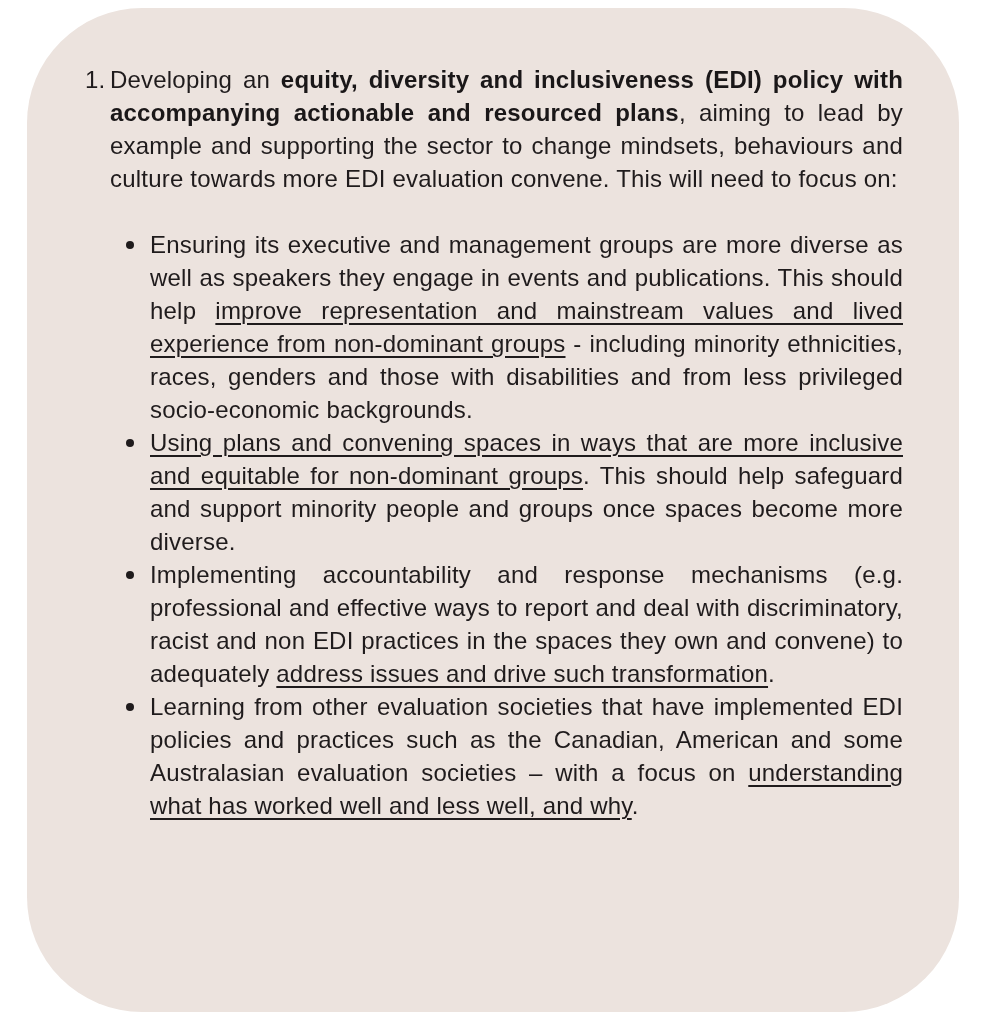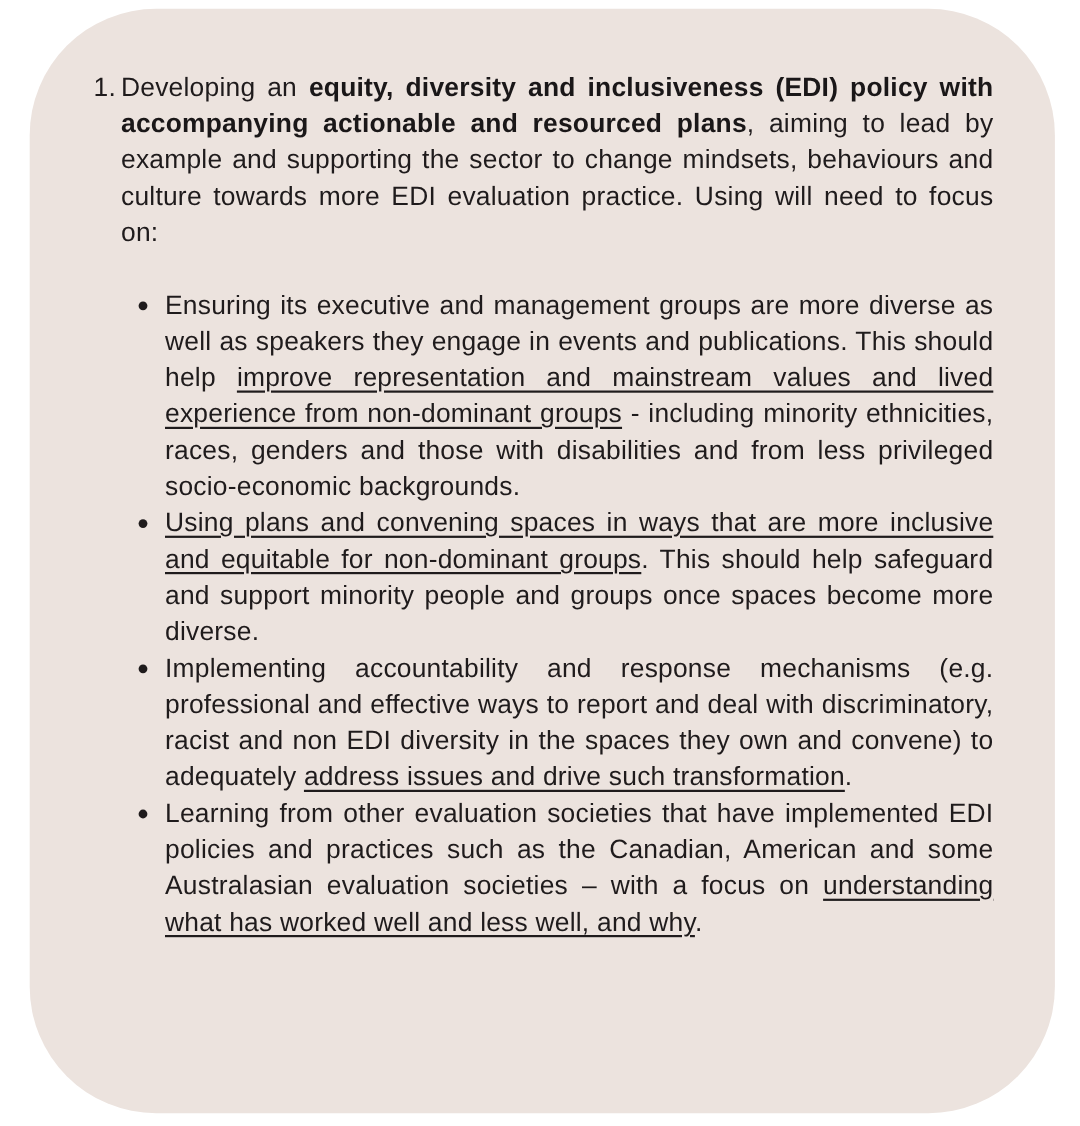--- a/index.html
+++ b/index.html
@@ -83,29 +83,29 @@
 </style>
 </head>
 <body>
 
 <div class="page">
   <div class="card">
     <div class="numbered-item">
       <span class="num">1.</span>
       <div class="body">
 
-        <p class="intro"><span>Developing an </span><strong>equity, diversity and inclusiveness (EDI) policy with accompanying actionable and resourced plans</strong><span>, aiming to lead by example and supporting the sector to change mindsets, behaviours and culture towards more EDI evaluation practice. Using will need to focus on:</span></p>
+        <p class="intro"><span>Developing an </span><strong>equity, diversity and inclusiveness (EDI) policy with accompanying actionable and resourced plans</strong><span>, aiming to lead by example and supporting the sector to change mindsets, behaviours and culture towards more EDI evaluation convene. This will need to focus on:</span></p>
 
         <ul class="bullets">
 
           <li><span class="dot"></span><span>Ensuring its executive and management groups are more diverse as well as speakers they engage in events and publications. This should help </span><span class="u">improve representation and mainstream values and lived experience from non-dominant groups</span><span> - including minority ethnicities, races, genders and those with disabilities and from less privileged socio-economic backgrounds.</span></li>
 
           <li><span class="dot"></span><span></span><span class="u">Using plans and convening spaces in ways that are more inclusive and equitable for non-dominant groups</span><span>. This should help safeguard and support minority people and groups once spaces become more diverse.</span></li>
 
-          <li><span class="dot"></span><span>Implementing accountability and response mechanisms (e.g. professional and effective ways to report and deal with discriminatory, racist and non EDI diversity in the spaces they own and convene) to adequately </span><span class="u">address issues and drive such transformation</span><span>.</span></li>
+          <li><span class="dot"></span><span>Implementing accountability and response mechanisms (e.g. professional and effective ways to report and deal with discriminatory, racist and non EDI practices in the spaces they own and convene) to adequately </span><span class="u">address issues and drive such transformation</span><span>.</span></li>
 
           <li><span class="dot"></span><span>Learning from other evaluation societies that have implemented EDI policies and practices such as the Canadian, American and some Australasian evaluation societies – with a focus on </span><span class="u">understanding what has worked well and less well, and why</span><span>.</span></li>
 
         </ul>
       </div>
     </div>
   </div>
 </div>
 
 </body></html>

